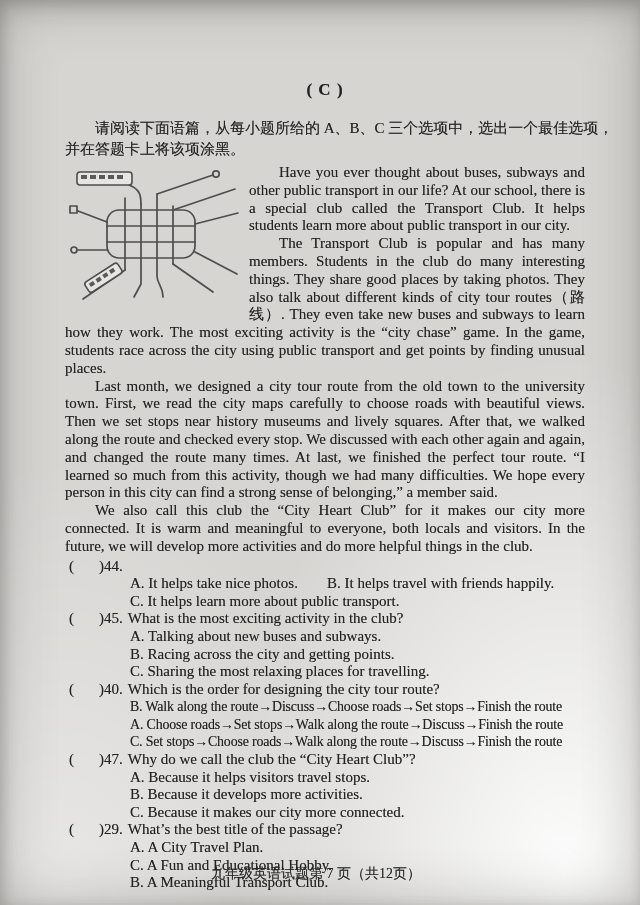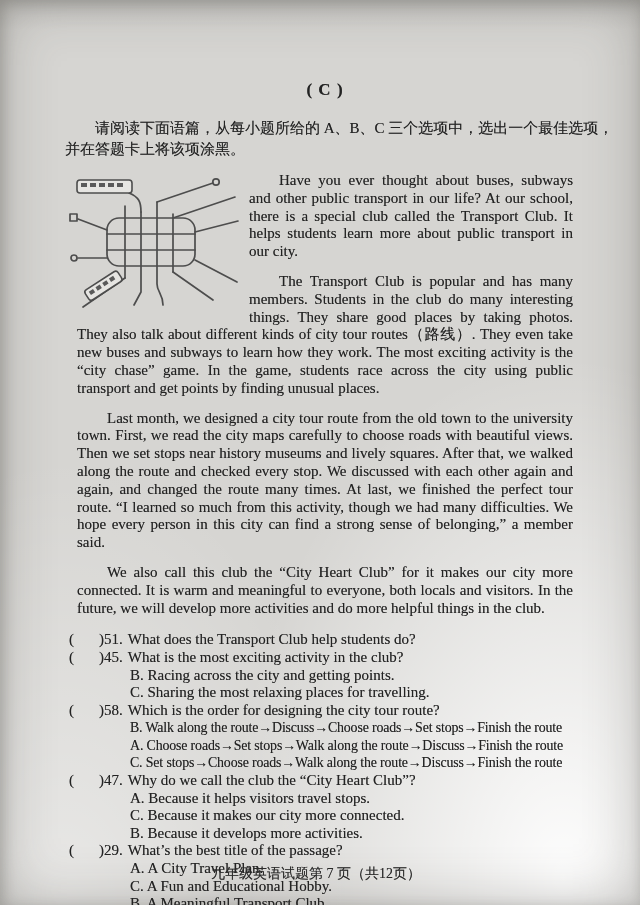--- a/index.html
+++ b/index.html
@@ -21,21 +21,21 @@
   .content { position:absolute; left:65px; top:80px; width:520px; }
 
   .section-label { text-align:center; font-weight:bold; font-size:17px; letter-spacing:1px; height:22px; }
 
   .cn-line { font-size:15px; line-height:21px; white-space:nowrap; }
   .indent-2em { text-indent:2em;margin-top:16px; }
 
   .passage { margin-top:4px; font-size:15px; line-height:17.8px; text-align:justify; }
   .passage:after { content:""; display:block; clear:both; }
   .map-fig { float:left; width:176px; height:140px; margin:2px 8px 1px 0; }
-  .passage p { margin:12px; text-indent:2em; }
+  .passage p { margin:0; text-indent:2em; }
 
   .questions { margin-top:2px; font-size:15px; line-height:17.6px; }
   .q-line { display:flex; }
   .q-bracket { flex:none; width:34px; padding-left:4px; box-sizing:border-box; }
   .q-num { flex:none; margin-right:5px; }
   .opts { margin-left:65px; }
   .opt-row { display:flex; }
   .opt-col-a { flex:none; width:197px; }
   .opts-condensed { font-size:13.9px; letter-spacing:-0.15px; }
 
@@ -101,45 +101,56 @@
       <p>The Transport Club is popular and has many members. Students in the club do many interesting things. They share good places by taking photos. They also talk about different kinds of city tour routes（路线）. They even take new buses and subways to learn how they work. The most exciting activity is the “city chase” game. In the game, students race across the city using public transport and get points by finding unusual places.</p>
       <p>Last month, we designed a city tour route from the old town to the university town. First, we read the city maps carefully to choose roads with beautiful views. Then we set stops near history museums and lively squares. After that, we walked along the route and checked every stop. We discussed with each other again and again, and changed the route many times. At last, we finished the perfect tour route. “I learned so much from this activity, though we had many difficulties. We hope every person in this city can find a strong sense of belonging,” a member said.</p>
       <p>We also call this club the “City Heart Club” for it makes our city more connected. It is warm and meaningful to everyone, both locals and visitors. In the future, we will develop more activities and do more helpful things in the club.</p>
     </div>
 
     <div class="questions">
 
       <div>
         <div class="q-line">
           <span class="q-bracket">(</span>
-          <span class="q-num">)51.</span>
-          <span class="q-text">What does the Transport Club help students do?</span>
+          <span class="q-num">)44.</span>
+        </div>
+        <div class="opts">
+          <div class="opt-row">
+            <span class="opt-col-a">A. It helps take nice photos.</span>
+            <span>B. It helps travel with friends happily.</span>
+          </div>
+          <div class="opt-row">
+            <span>C. It helps learn more about public transport.</span>
+          </div>
         </div>
       </div>
 
       <div>
         <div class="q-line">
           <span class="q-bracket">(</span>
           <span class="q-num">)45.</span>
           <span class="q-text">What is the most exciting activity in the club?</span>
         </div>
         <div class="opts">
           <div class="opt-row">
+              <span>A. Talking about new buses and subways.</span>
+            </div>
+          <div class="opt-row">
               <span>B. Racing across the city and getting points.</span>
             </div>
           <div class="opt-row">
               <span>C. Sharing the most relaxing places for travelling.</span>
             </div>
         </div>
       </div>
 
       <div>
         <div class="q-line">
           <span class="q-bracket">(</span>
-          <span class="q-num">)58.</span>
+          <span class="q-num">)40.</span>
           <span class="q-text">Which is the order for designing the city tour route?</span>
         </div>
         <div class="opts opts-condensed">
           <div class="opt-row">
               <span>B. Walk along the route→Discuss→Choose roads→Set stops→Finish the route</span>
             </div>
           <div class="opt-row">
               <span>A. Choose roads→Set stops→Walk along the route→Discuss→Finish the route</span>
             </div>
           <div class="opt-row">
@@ -152,24 +163,24 @@
         <div class="q-line">
           <span class="q-bracket">(</span>
           <span class="q-num">)47.</span>
           <span class="q-text">Why do we call the club the “City Heart Club”?</span>
         </div>
         <div class="opts">
           <div class="opt-row">
               <span>A. Because it helps visitors travel stops.</span>
             </div>
           <div class="opt-row">
+              <span>B. Because it develops more activities.</span>
+            </div>
+          <div class="opt-row">
               <span>C. Because it makes our city more connected.</span>
-            </div>
-          <div class="opt-row">
-              <span>B. Because it develops more activities.</span>
             </div>
         </div>
       </div>
 
       <div>
         <div class="q-line">
           <span class="q-bracket">(</span>
           <span class="q-num">)29.</span>
           <span class="q-text">What’s the best title of the passage?</span>
         </div>

